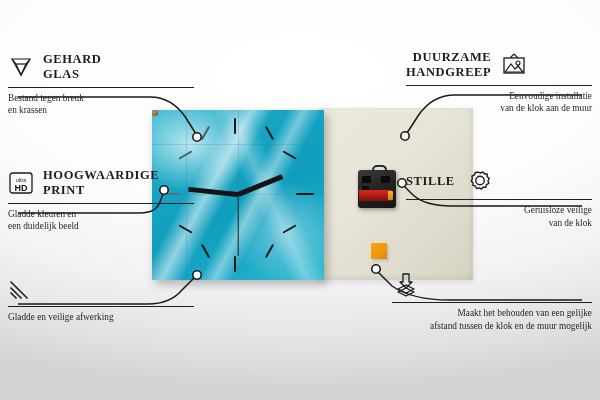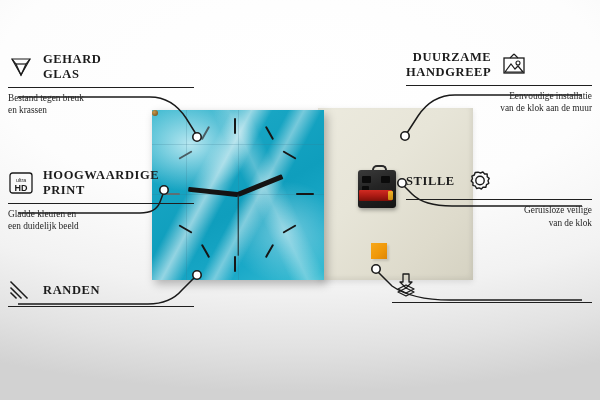--- a/index.html
+++ b/index.html
@@ -249,24 +249,24 @@
   <div class="feature left" style="top:280px;">
     <div class="feat-head">
       <svg class="icon" width="26" height="22" viewBox="0 0 26 22">
         <g stroke="#1b1b1b" stroke-width="1.5" stroke-linecap="square">
           <path d="M3,2 L19,18"></path>
           <path d="M3,8 L13,18"></path>
           <path d="M3,13 L8,18"></path>
         </g>
       </svg>
       <div class="feat-title">
-        <div>RANDEN</div>
-      </div>
-    </div>
-    <div class="feat-rule"></div>
+      </div>
+    </div>
+    <div class="feat-rule"></div>
+    <div class="feat-sub">Gladde en veilige afwerking</div>
   </div>
 
   <div class="feature right" style="top:50px;">
     <div class="feat-head">
       <div class="feat-title">
         <div>DUURZAME</div>
         <div>HANDGREEP</div>
       </div>
       <svg class="icon" width="28" height="24" viewBox="0 0 28 24">
         <path d="M14,1 L10,5 M14,1 L18,5" fill="none" stroke="#1b1b1b" stroke-width="1.1"></path>
@@ -303,15 +303,17 @@
     <div class="feat-head">
       <svg class="icon" width="28" height="26" viewBox="0 0 28 26">
         <g fill="none" stroke="#1b1b1b" stroke-width="1.3" stroke-linejoin="round">
           <path d="M11,2 L17,2 L17,10 L20,10 L14,16 L8,10 L11,10 Z"></path>
           <path d="M6,17 L14,13 L22,17 L14,21 Z"></path>
           <path d="M6,20 L14,16 L22,20 L14,24 Z"></path>
         </g>
       </svg>
     </div>
     <div class="feat-rule"></div>
+    <div class="feat-sub">Maakt het behouden van een gelijke
+afstand tussen de klok en de muur mogelijk</div>
   </div>
 
 </div>
 
 </body></html>

